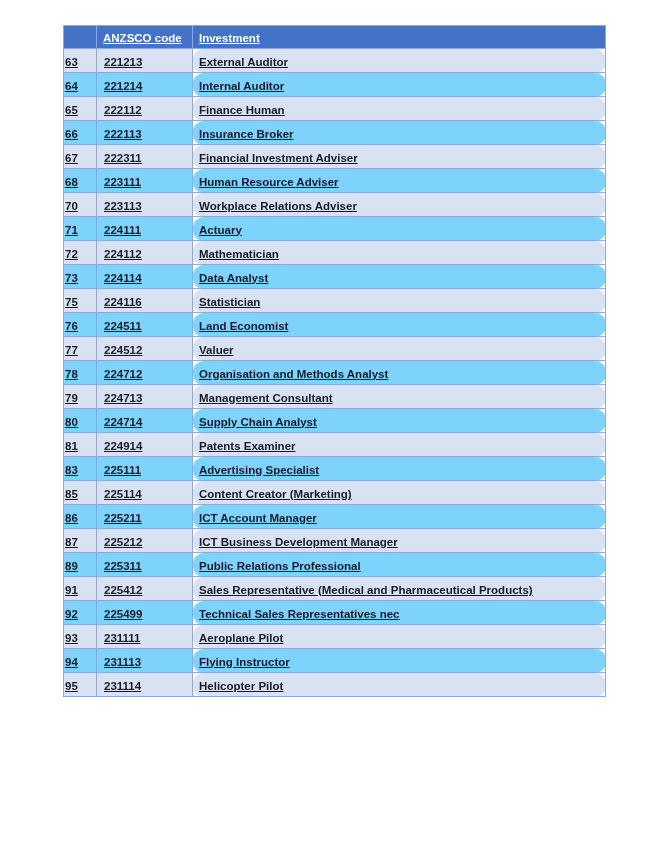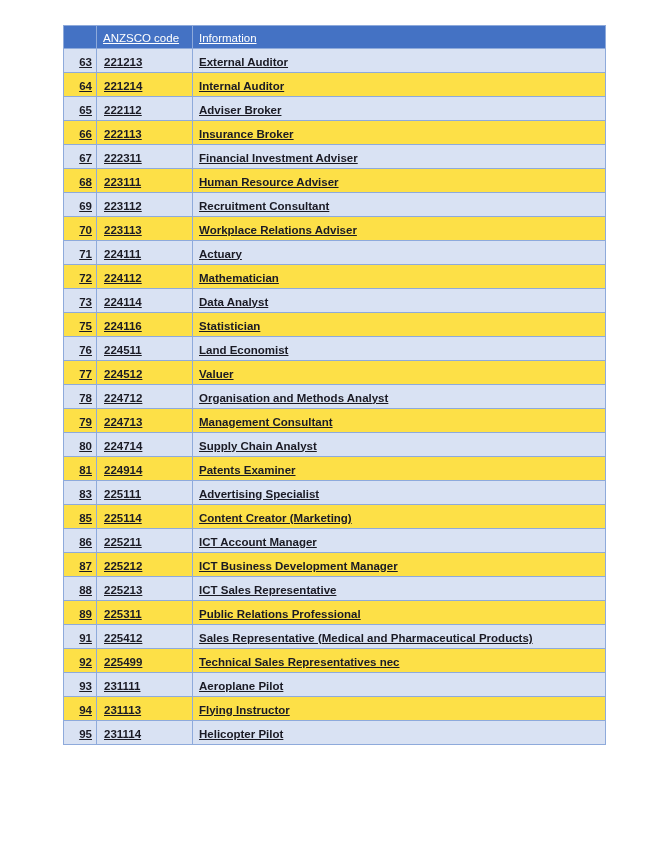--- a/index.html
+++ b/index.html
@@ -36,54 +36,54 @@
     white-space:nowrap;
   }
   thead tr{height:23px;background:var(--header-bg);}
   thead th{
     text-align:left;
     border-color:var(--border);
   }
   thead th span{
     color:var(--header-text);
     font-size:11.5px;
-    font-weight:normal;
+    font-weight:bold;
     text-decoration:underline;
   }
-  tbody tr{height:24px;background:#fde047;}
+  tbody tr{height:24px;background:#7dd3fc;}
   tbody tr:nth-child(odd){background:var(--band-bg);}
   tbody td span{
     color:var(--text);
     font-size:11.5px;
     font-weight:bold;
     text-decoration:underline;
   }
-  td.idx-cell{padding-left:7px;text-align:right;}
+  td.idx-cell{padding-left:1px;}
   td.code-cell{padding-left:7px;}
-  td.occ-cell{padding-left:6px;}
+  td.occ-cell{padding-left:6px;border-radius:11px;}
 </style>
 </head>
 <body>
 
 <table class="occupation-table">
   <colgroup>
     <col class="c-idx">
     <col class="c-code">
     <col class="c-occ">
   </colgroup>
   <thead>
     <tr>
       <th>
         <span></span>
       </th>
       <th>
         <span>ANZSCO code</span>
       </th>
       <th>
-        <span>Information</span>
+        <span>Investment</span>
       </th>
     </tr>
   </thead>
   <tbody>
   <tr>
     <td class="idx-cell">
       <span>63</span>
     </td>
     <td class="code-cell">
       <span>221213</span>
@@ -106,21 +106,21 @@
   </tr>
 
   <tr>
     <td class="idx-cell">
       <span>65</span>
     </td>
     <td class="code-cell">
       <span>222112</span>
     </td>
     <td class="occ-cell">
-      <span>Adviser Broker</span>
+      <span>Finance Human</span>
     </td>
   </tr>
 
   <tr>
     <td class="idx-cell">
       <span>66</span>
     </td>
     <td class="code-cell">
       <span>222113</span>
     </td>
@@ -146,31 +146,20 @@
       <span>68</span>
     </td>
     <td class="code-cell">
       <span>223111</span>
     </td>
     <td class="occ-cell">
       <span>Human Resource Adviser</span>
     </td>
   </tr>
 
-  <tr>
-    <td class="idx-cell">
-      <span>69</span>
-    </td>
-    <td class="code-cell">
-      <span>223112</span>
-    </td>
-    <td class="occ-cell">
-      <span>Recruitment Consultant</span>
-    </td>
-  </tr>
 
   <tr>
     <td class="idx-cell">
       <span>70</span>
     </td>
     <td class="code-cell">
       <span>223113</span>
     </td>
     <td class="occ-cell">
       <span>Workplace Relations Adviser</span>
@@ -341,31 +330,20 @@
       <span>87</span>
     </td>
     <td class="code-cell">
       <span>225212</span>
     </td>
     <td class="occ-cell">
       <span>ICT Business Development Manager</span>
     </td>
   </tr>
 
-  <tr>
-    <td class="idx-cell">
-      <span>88</span>
-    </td>
-    <td class="code-cell">
-      <span>225213</span>
-    </td>
-    <td class="occ-cell">
-      <span>ICT Sales Representative</span>
-    </td>
-  </tr>
 
   <tr>
     <td class="idx-cell">
       <span>89</span>
     </td>
     <td class="code-cell">
       <span>225311</span>
     </td>
     <td class="occ-cell">
       <span>Public Relations Professional</span>

